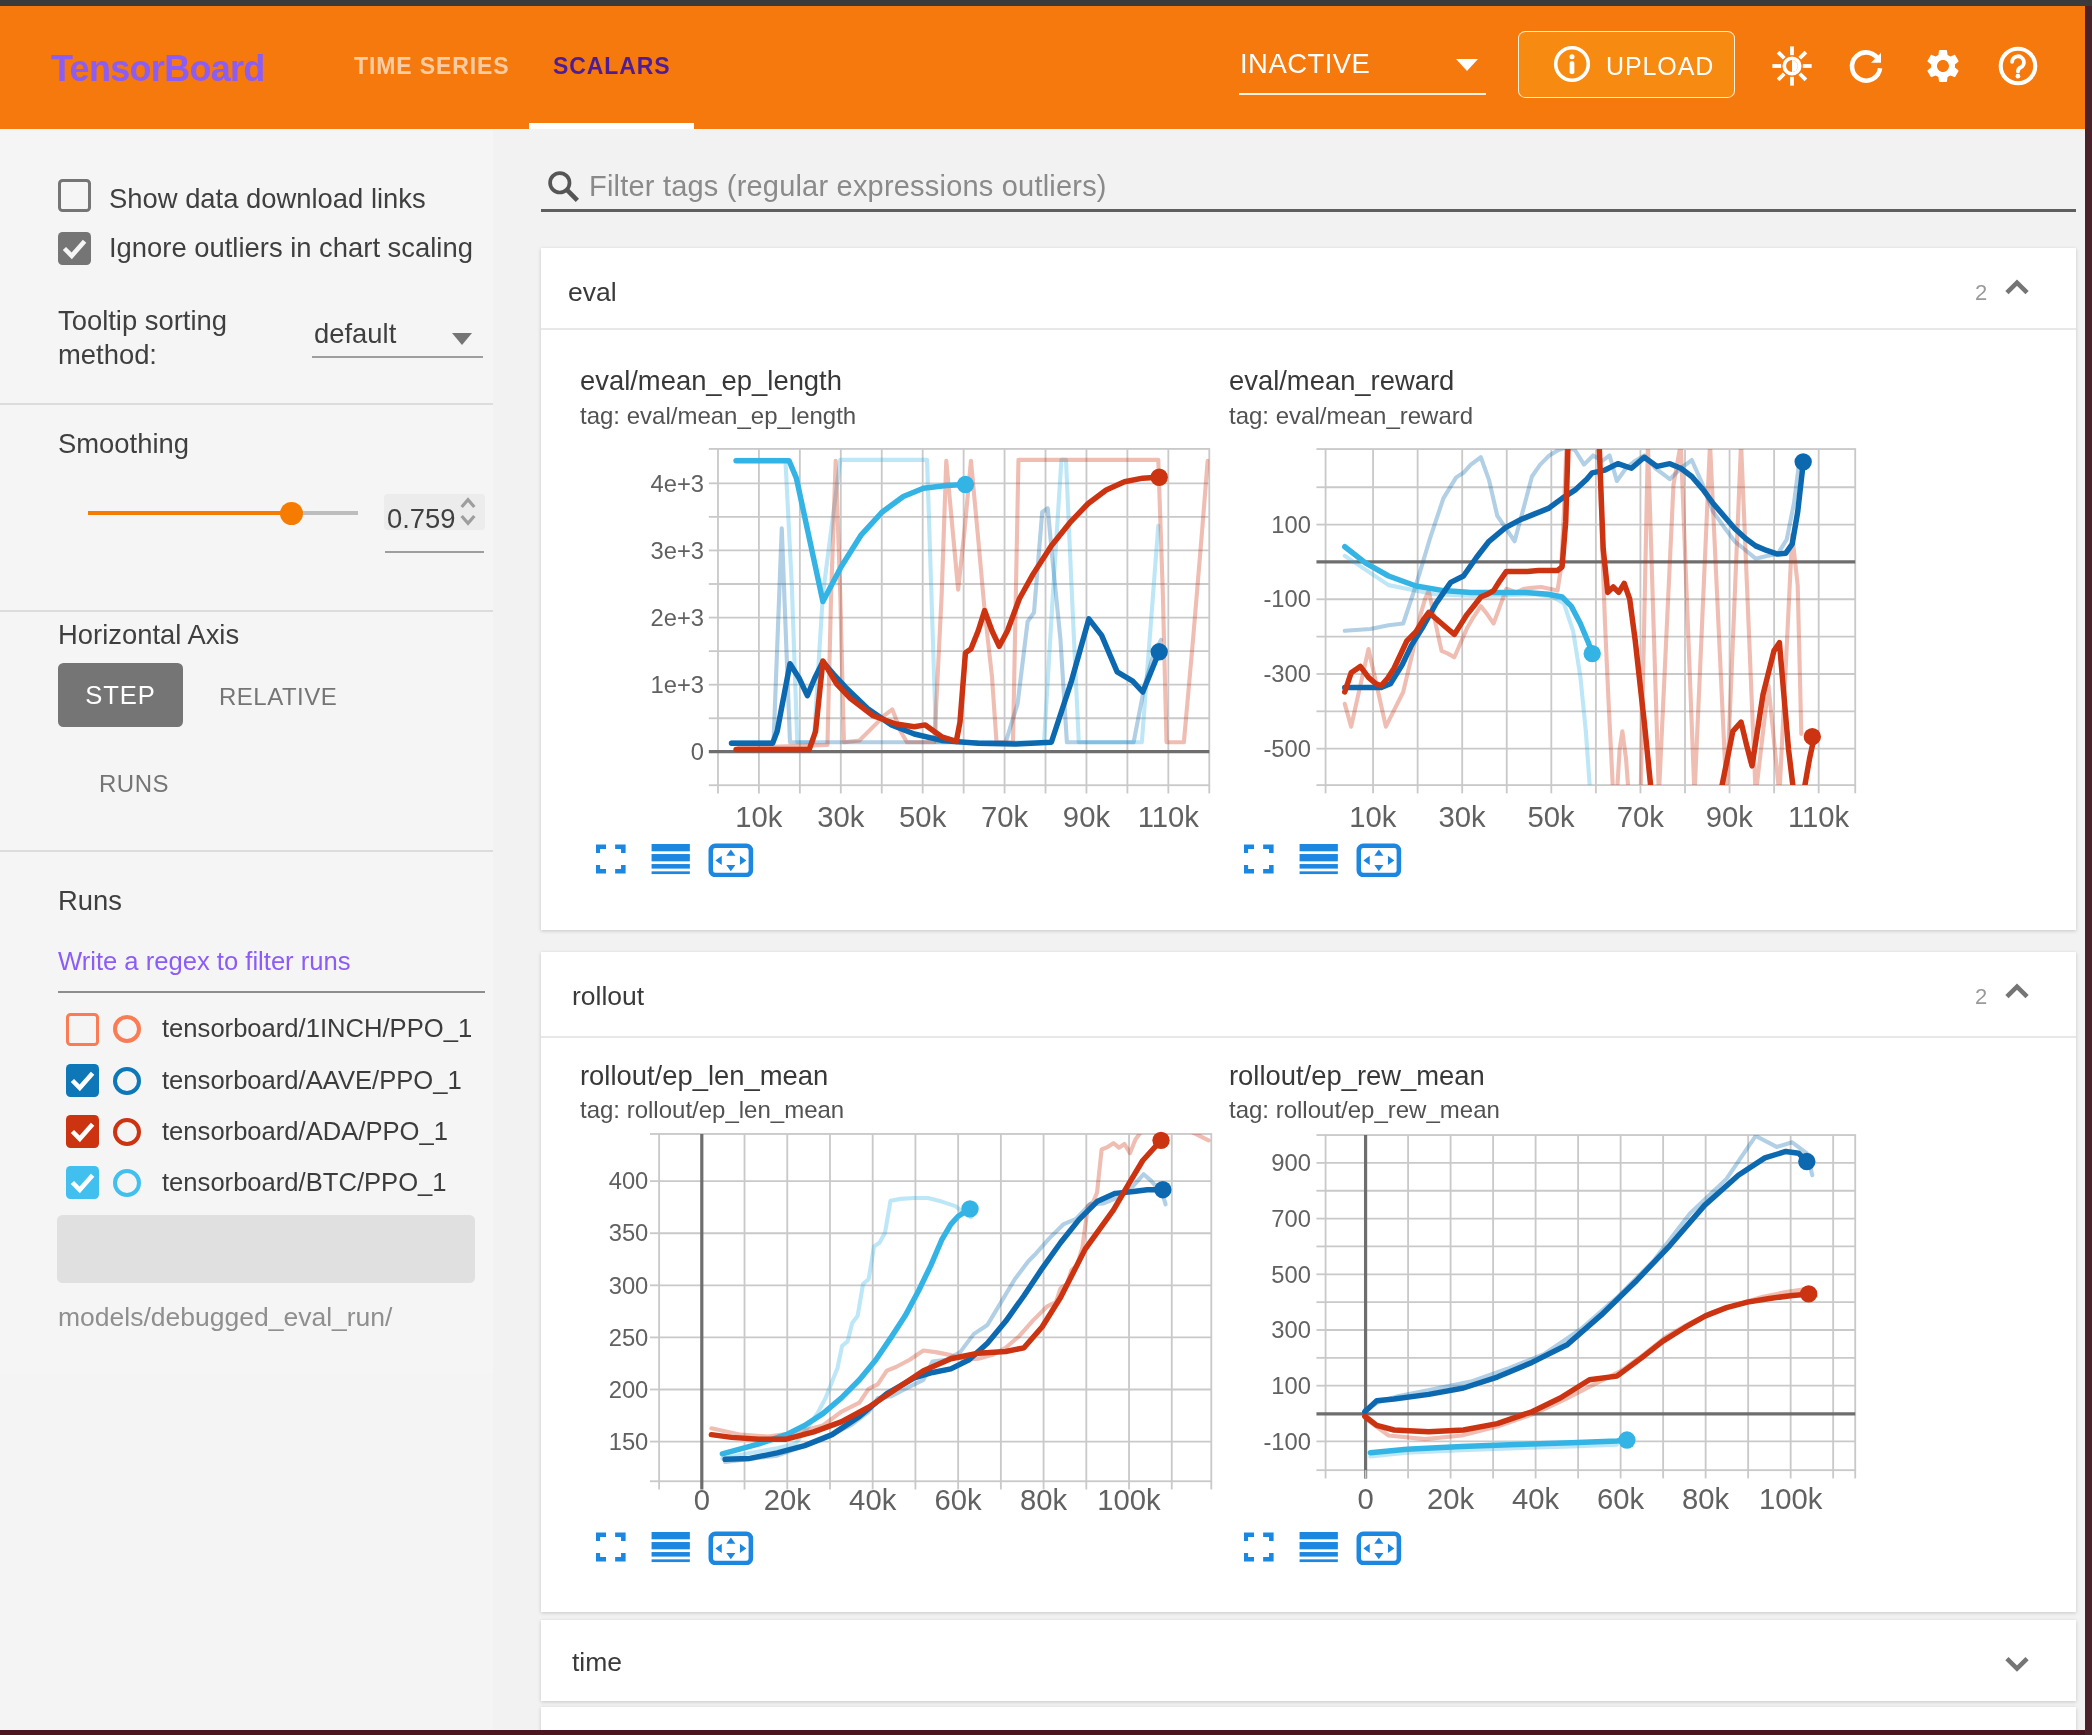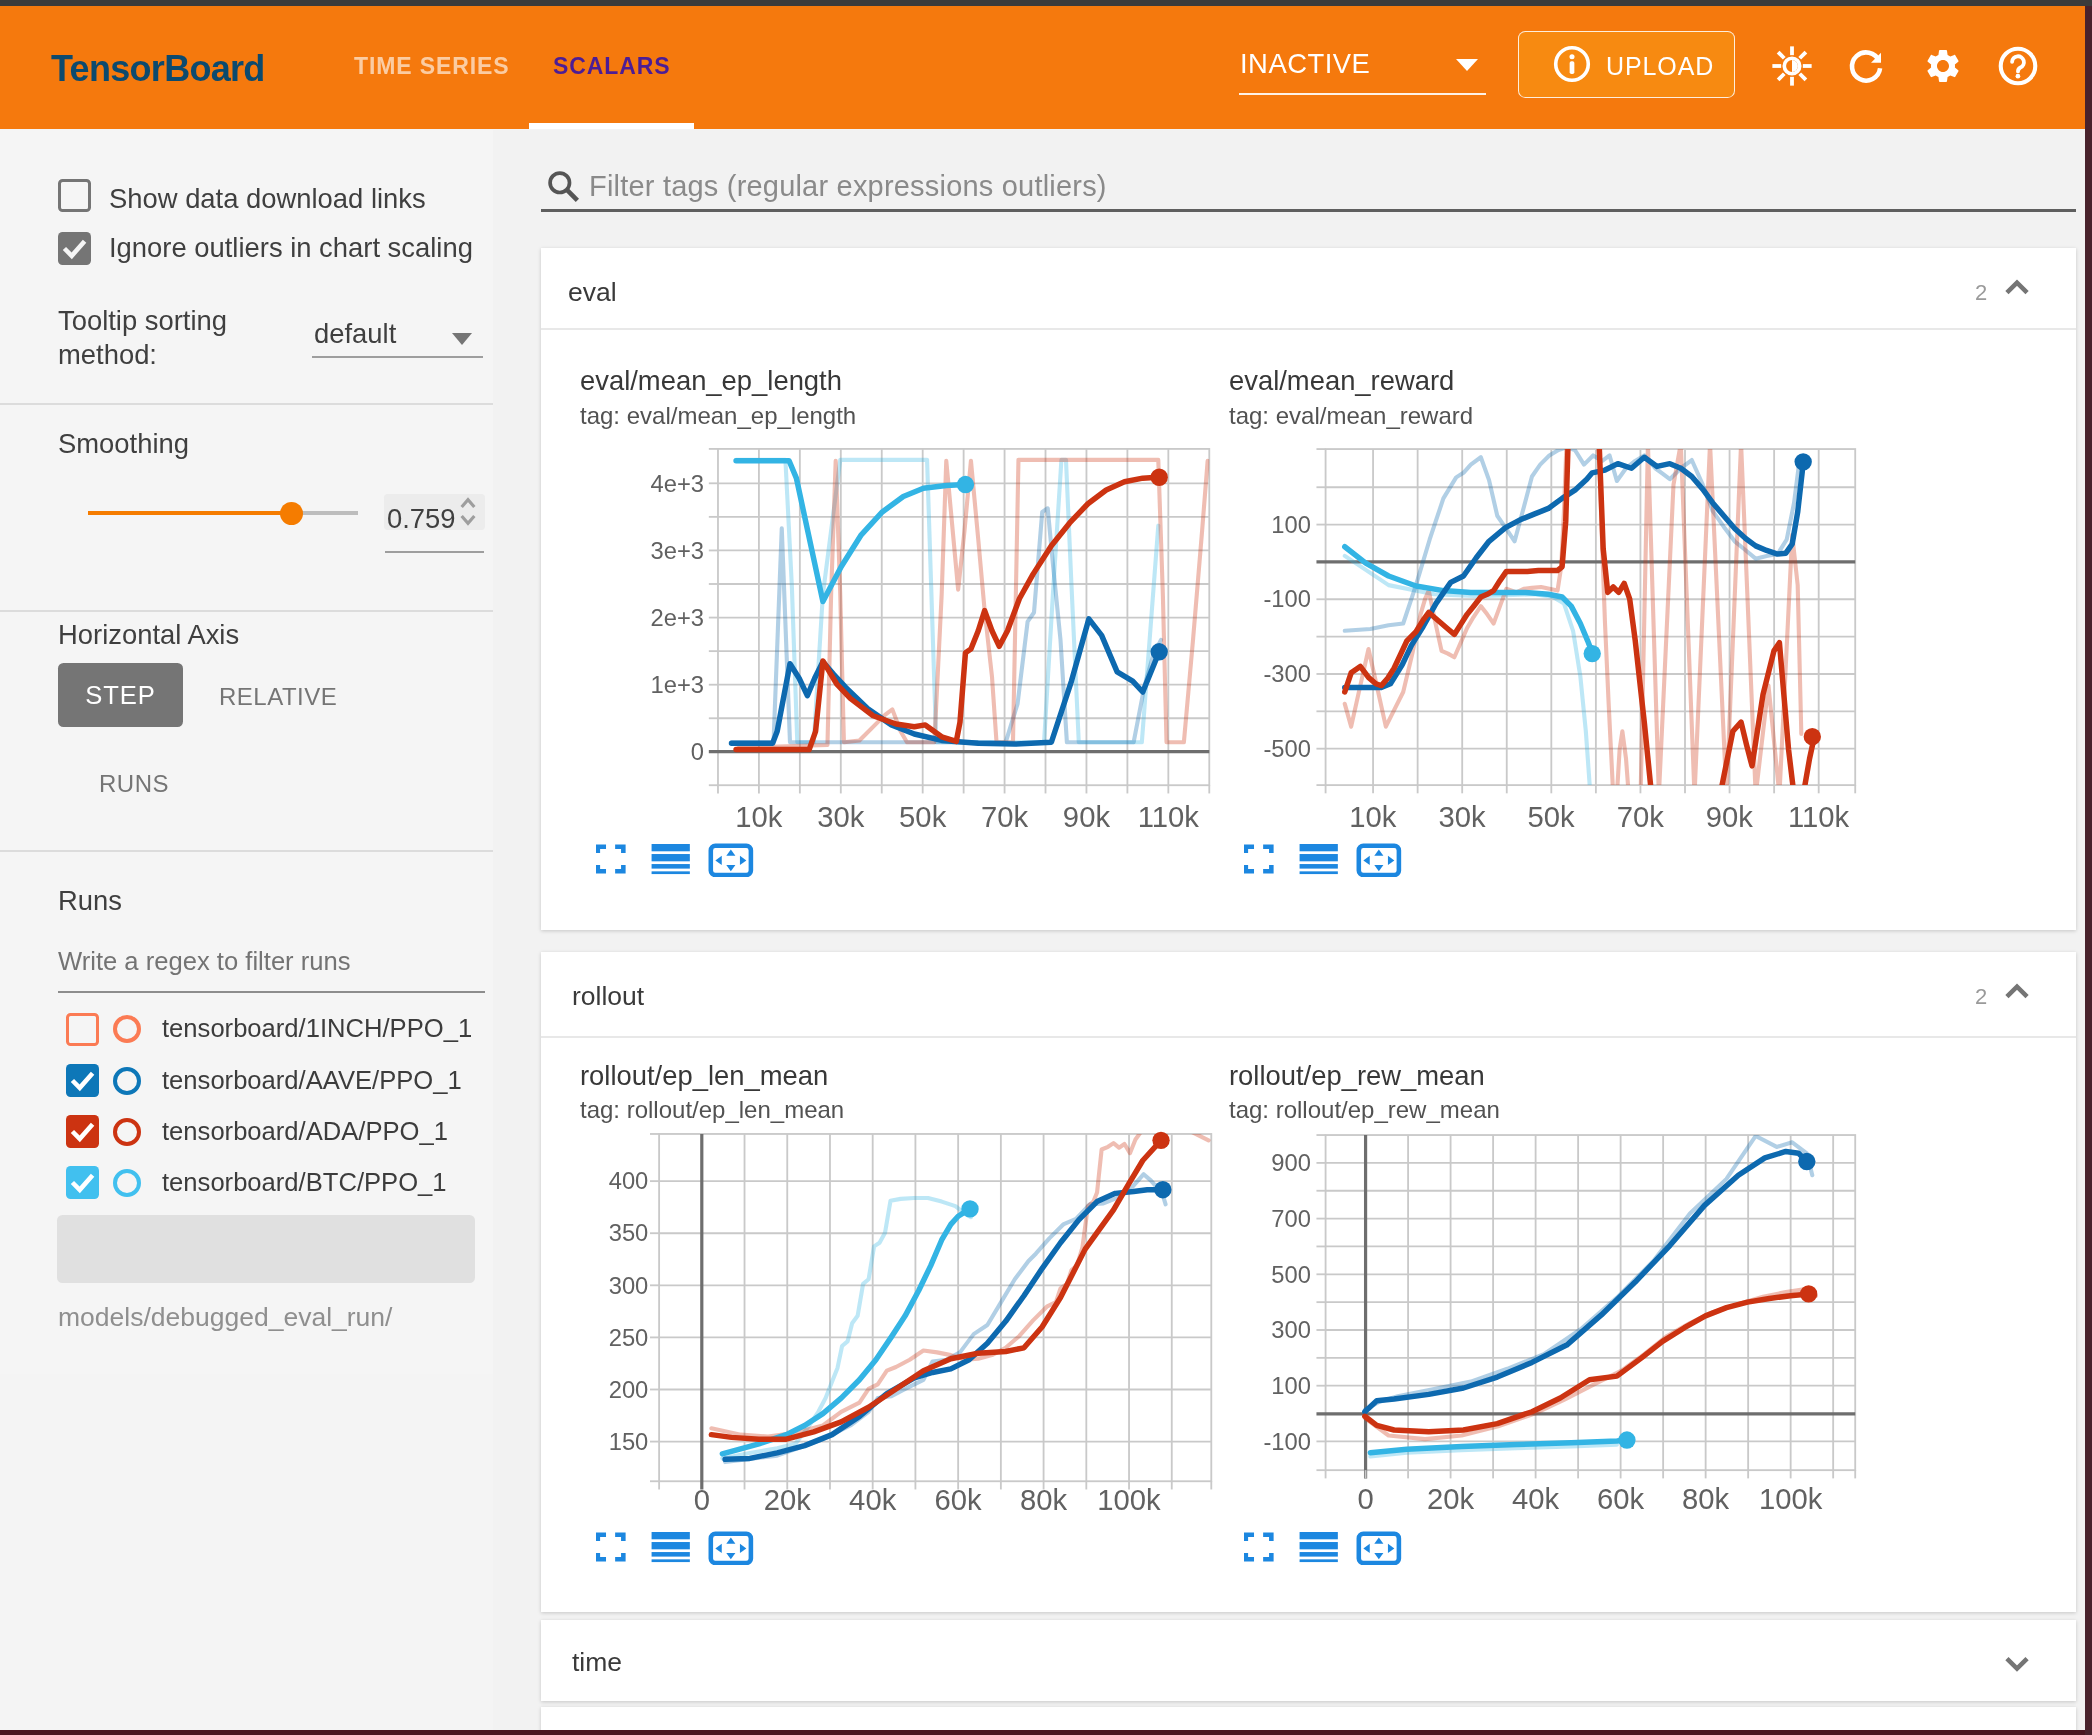--- a/index.html
+++ b/index.html
@@ -6,21 +6,21 @@
 html,body { width:2092px; height:1735px; overflow:hidden; }
 body { font-family:"Liberation Sans", sans-serif; background:#f4f4f4; position:relative; }
 .abs { position:absolute; }
 
 #topstrip { left:0; top:0; width:2092px; height:6.4px; background:#3b3b3b; z-index:60; }
 #rightstrip { left:2085px; top:6.4px; width:7.3px; height:1729px; background:#49222c; z-index:60; }
 #botstrip { left:0; top:1730px; width:2092px; height:5.5px; background:#4a1620; z-index:59; }
 
 #header { left:0; top:6.4px; width:2092px; height:123px; background:#f5790d; }
 #hdrshadow { left:0; top:130px; width:2092px; height:6.4px; background:linear-gradient(#c3c3c3, rgba(220,220,220,0)); }
-#logo { left:51px; top:48px; font-size:36px; font-weight:700; color:#0c4a6e; letter-spacing:-0.7px; }
+#logo { left:51px; top:48px; font-size:36px; font-weight:700; color:#8b5cf6; letter-spacing:-0.7px; }
 .tab { top:53px; font-size:23px; font-weight:700; letter-spacing:0.9px; }
 #tab1 { left:354px; color:rgba(255,255,255,0.62); }
 #tab2 { left:553px; color:#4c1d95; }
 #tabline { left:529px; top:123px; width:165px; height:6.4px; background:#fff; }
 #inactive { left:1240px; top:48px; font-size:27.4px; font-weight:500; color:#fff; letter-spacing:0.5px; }
 #inactline { left:1239px; top:93px; width:247px; height:1.8px; background:rgba(255,255,255,0.9); }
 #inacttri { left:1456px; top:59px; width:0; height:0; border-left:11px solid transparent; border-right:11px solid transparent; border-top:12.8px solid #fff; }
 #uploadbtn { left:1518px; top:31px; width:217px; height:67px; border:1.8px solid rgba(255,255,255,0.85); border-radius:7.3px; background:#f78a11; }
 #uploadtxt { left:1606px; top:52px; font-size:25px; font-weight:500; color:#fff; letter-spacing:0.9px; }
 .hicon { top:46px; width:40px; height:40px; }
@@ -120,21 +120,21 @@
   <div class="sb divider" style="top:480px;"></div>
 
   <div class="sb sbtext" style="left:58px; top:489px;">Horizontal Axis</div>
   <div class="sb" style="left:58px; top:533px; width:125px; height:64px; background:#757575; border-radius:5.5px;"></div>
   <div class="sb" style="left:58px; top:533px; width:125px; height:64px; line-height:64px; text-align:center; color:#fff; font-size:25.6px; letter-spacing:0.9px;">STEP</div>
   <div class="sb graytext" style="left:219px; top:553px; font-size:24px; letter-spacing:0.5px;">RELATIVE</div>
   <div class="sb graytext" style="left:99px; top:640px; font-size:24px; letter-spacing:0.5px;">RUNS</div>
   <div class="sb divider" style="top:720px;"></div>
 
   <div class="sb sbtext" style="left:58px; top:755px;">Runs</div>
-  <div class="sb" style="left:58px; top:817px; font-size:25.6px; color:#737373;">Write a regex to filter runs</div>
+  <div class="sb" style="left:58px; top:817px; font-size:25.6px; color:#8b5cf6;">Write a regex to filter runs</div>
   <div class="sb" style="left:58px; top:861px; width:427px; height:1.8px; background:#8d8d8d;"></div>
 
   <div class="sb cb" style="left:66px; top:883px; border:3.7px solid #fb7b54; background:#f5f5f5;"></div>
   <div class="sb circ" style="left:113px; top:885px; border-color:#fb7b54;"></div>
   <div class="sb runrow-label" style="left:162px; top:884px;">tensorboard/1INCH/PPO_1</div>
   <svg class="sb" style="left:66px; top:934px;" width="33" height="33" viewBox="0 0 36 36">
       <rect width="36" height="36" rx="5" fill="#0d77b8"></rect>
       <path d="M7 18 L15 26 L29 10" stroke="#fff" stroke-width="5" fill="none"></path>
     </svg>
   <div class="sb circ" style="left:113px; top:937px; border-color:#0d77b8;"></div>

